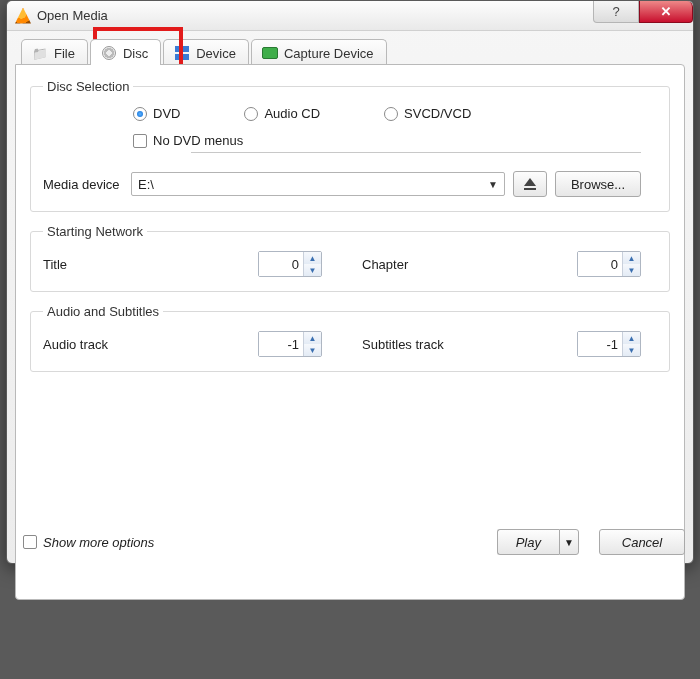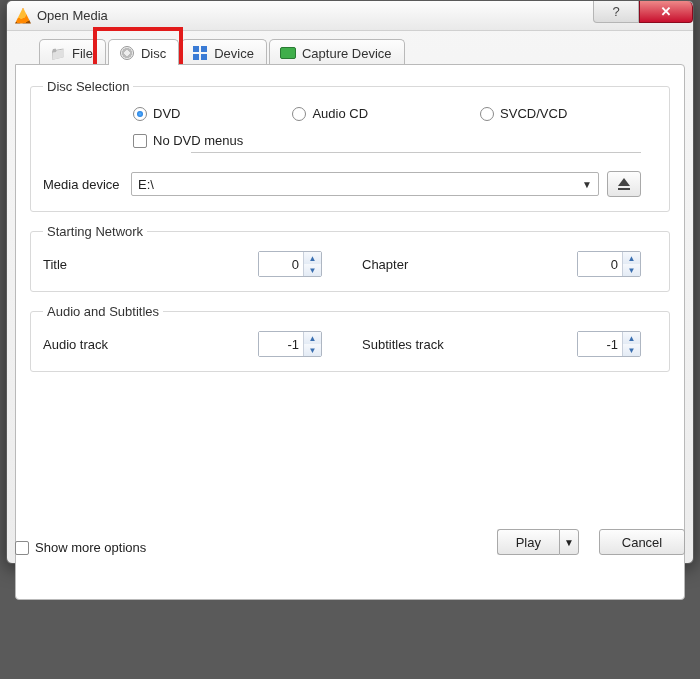--- a/index.html
+++ b/index.html
@@ -52,21 +52,21 @@
   .tbtn.close {
     background: linear-gradient(#e88,#c8102e);
     border: 1px solid #8a0a1e; border-top:none;
     border-radius: 0 6px 4px 0;
     color: #fff; font-weight: bold; width: 54px;
   }
   .client {
     position: absolute; left: 8px; right: 8px; top: 38px; bottom: 8px;
   }
   
-  .tabbar { display: flex; align-items: flex-end; margin-left: 24px; }
+  .tabbar { display: flex; align-items: flex-end; margin-left: 6px; }
   .tab {
     display: flex; align-items: center; gap: 6px;
     padding: 5px 12px 4px 10px;
     background: linear-gradient(#fdfdfd,#efefef);
     border: 1px solid #b9b9b9;
     border-bottom: none;
     border-radius: 5px 5px 0 0;
     margin-right: 2px;
     position: relative;
     color: #333;
@@ -94,21 +94,21 @@
     border: 1px solid #d9d9d9;
     border-radius: 3px;
     margin: 0 0 12px 0;
     padding: 12px 28px 14px 12px;
   }
   fieldset > legend {
     padding: 0 4px;
     color: #333;
     font-size: 13px;
   }
-  .radios { display: flex; gap: 112px; padding-left: 90px; margin-bottom: 12px; }
+  .radios { display: flex; gap: 64px; padding-left: 90px; margin-bottom: 12px; }
   .radio, .check { display:flex; align-items:center; gap:6px; }
   .radio .dot {
     width: 14px; height: 14px; border-radius: 50%;
     border: 1px solid #8a8a8a; background: #fff; position: relative;
   }
   .radio.checked .dot::after {
     content:""; position:absolute; left:3px; top:3px; width:6px; height:6px;
     border-radius:50%; background: radial-gradient(#5fb3ff,#0a6cd6);
   }
   .underline {
@@ -156,23 +156,24 @@
   }
   .spin .arrows {
     width: 18px; display:flex; flex-direction:column;
     border-left: 1px solid #c9d0db;
   }
   .spin .arrows div {
     flex:1; display:flex; align-items:center; justify-content:center;
     font-size: 8px; color:#3a6fb0; background:linear-gradient(#f5f8fc,#e3ebf5);
   }
   .footer {
-    position: absolute; left:0; right:0; bottom: 0;
-    display:flex; align-items:flex-end; justify-content:space-between;
+    position: absolute; left:8px; right:0; bottom: 0;
+    display:flex; align-items:center; justify-content:space-between;
     padding-top: 10px;
+    font-style: italic;
   }
   .footer .right { display:flex; gap:20px; }
   .play-btn { display:flex; }
   .play-btn .main { border-radius: 3px 0 0 3px; border-right:none; padding: 0 18px; }
   .play-btn .drop { width: 20px; border-radius: 0 3px 3px 0; padding:0; font-size:10px; }
   
   .ic-folder::before { content:"📁"; font-size:13px; filter:grayscale(1);}
   .ic-disc { width:14px;height:14px;border-radius:50%;background:radial-gradient(circle,#eee 0 30%,#bbb 31% 60%,#eee 61% 100%);border:1px solid #999;}
   .ic-net { width:14px;height:14px;display:grid;grid-template-columns:1fr 1fr;grid-template-rows:1fr 1fr;gap:2px;}
   .ic-net span{background:#3a7bd5;}
@@ -263,20 +264,23 @@
 
         <div class="row" style="margin-top:18px;">
           <div class="label-col">Media device</div>
           <div class="combo">
             <span>E:\</span>
             <span class="arrow">▼</span>
           </div>
           <div class="btn eject-btn">
             <span class="ic-eject"></span>
           </div>
+          <div class="btn" style="width:86px;">
+            <span>Browse...</span>
+          </div>
         </div>
       </fieldset>
 
       <fieldset>
         <legend>Starting Network</legend>
         <div class="two-col">
           <div class="col">
             <span>Title</span>
             <div class="spin">
               <div class="val">0</div>

